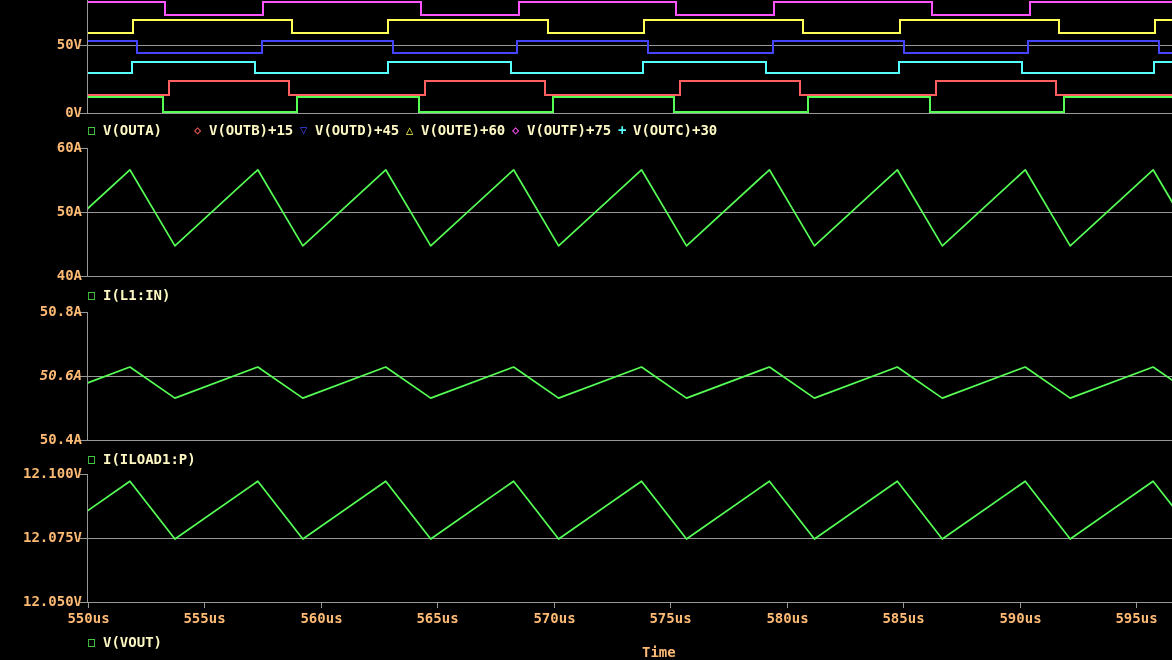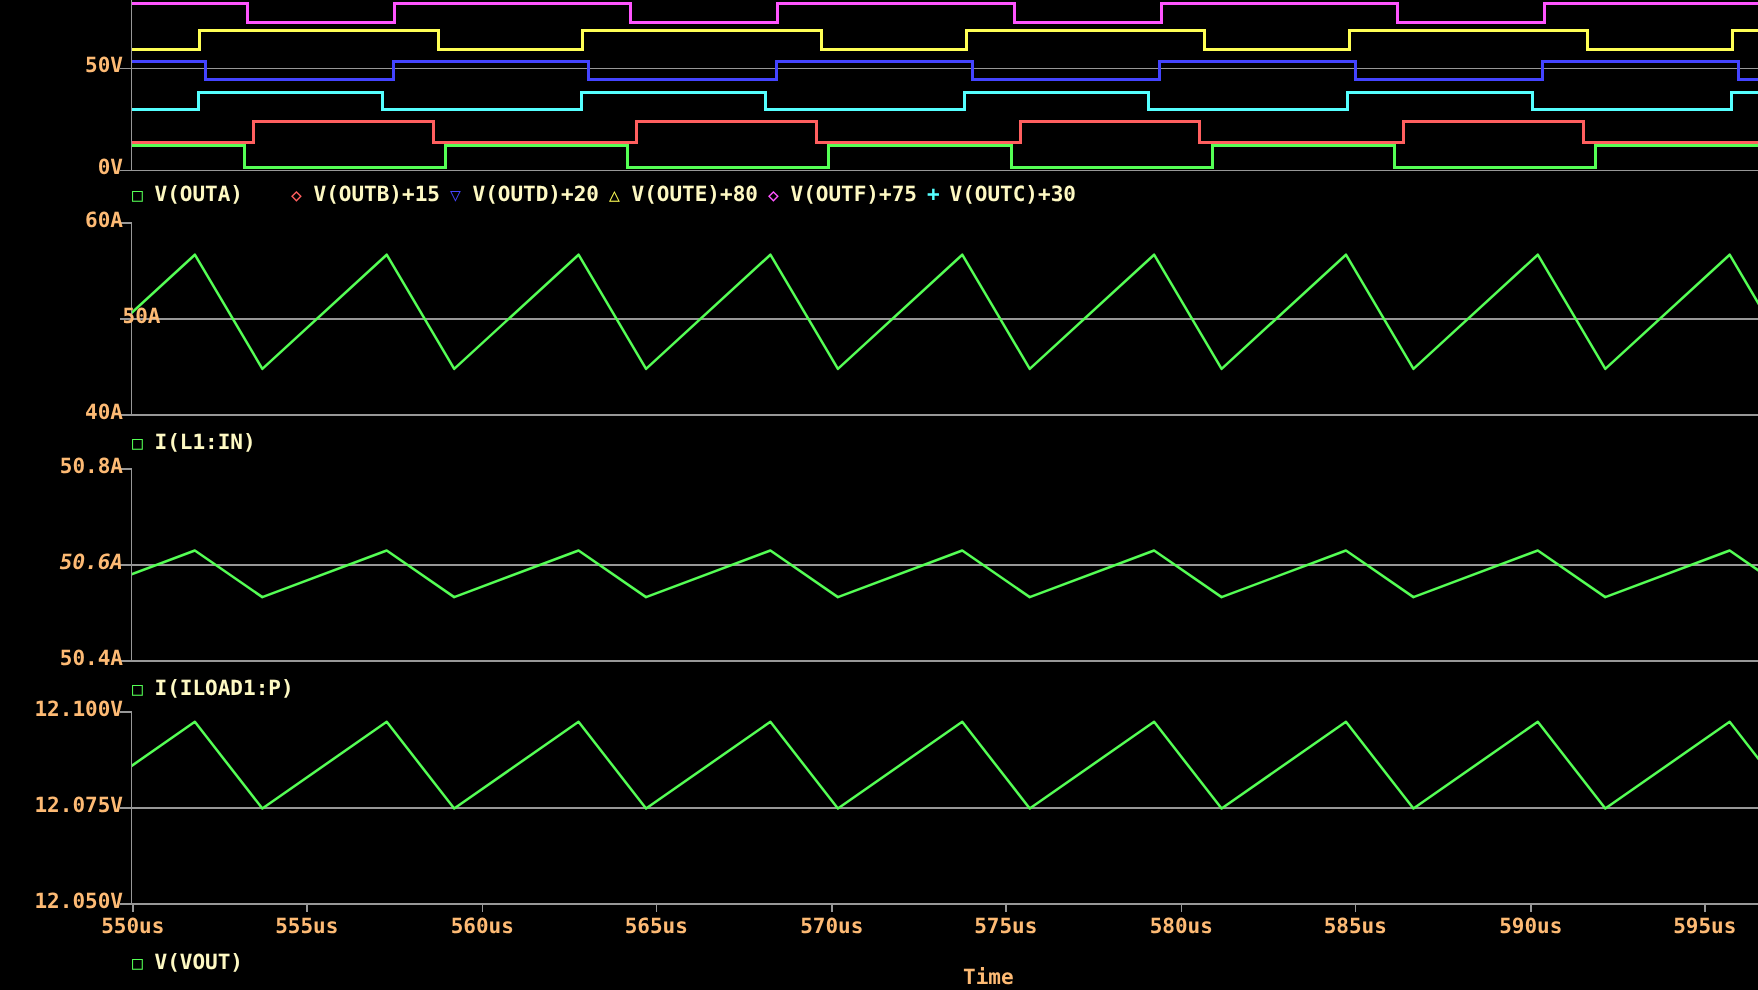--- a/index.html
+++ b/index.html
@@ -99,36 +99,36 @@
       <div class="legend-item" style="left: 88px; top: 123px;">
         <span class="legend-sym" style="color: rgb(85, 255, 85);">□</span>
         <span class="legend-txt">V(OUTA)</span>
       </div>
       <div class="legend-item" style="left: 194px; top: 123px;">
         <span class="legend-sym" style="color: rgb(255, 95, 95);">◇</span>
         <span class="legend-txt">V(OUTB)+15</span>
       </div>
       <div class="legend-item" style="left: 300px; top: 123px;">
         <span class="legend-sym" style="color: rgb(68, 68, 255);">▽</span>
-        <span class="legend-txt">V(OUTD)+20</span>
+        <span class="legend-txt">V(OUTD)+45</span>
       </div>
       <div class="legend-item" style="left: 406px; top: 123px;">
         <span class="legend-sym" style="color: rgb(255, 255, 85);">△</span>
-        <span class="legend-txt">V(OUTE)+80</span>
+        <span class="legend-txt">V(OUTE)+60</span>
       </div>
       <div class="legend-item" style="left: 512px; top: 123px;">
         <span class="legend-sym" style="color: rgb(255, 85, 255);">◇</span>
         <span class="legend-txt">V(OUTF)+75</span>
       </div>
       <div class="legend-item" style="left: 618px; top: 123px;">
         <span class="legend-sym plus" style="color: rgb(85, 255, 255);">+</span>
         <span class="legend-txt">V(OUTC)+30</span>
       </div>
       <div class="lbl ylab" style="left: 0px; top: 140px;">60A</div>
-      <div class="lbl ylab" style="left: 0px; top: 204px; padding-left: 25px;">50A</div>
+      <div class="lbl ylab" style="left: 0px; top: 204px;">50A</div>
       <div class="lbl ylab" style="left: 0px; top: 268px;">40A</div>
       <div class="legend-item" style="left: 88px; top: 288px;">
         <span class="legend-sym" style="color: rgb(85, 255, 85);">□</span>
         <span class="legend-txt">I(L1:IN)</span>
       </div>
       <div class="lbl ylab" style="left: 0px; top: 304px;">50.8A</div>
       <div class="lbl ylab" style="left: 0px; top: 368px; font-style: italic;">50.6A</div>
       <div class="lbl ylab" style="left: 0px; top: 432px;">50.4A</div>
       <div class="legend-item" style="left: 88px; top: 452px;">
         <span class="legend-sym" style="color: rgb(85, 255, 85);">□</span>

